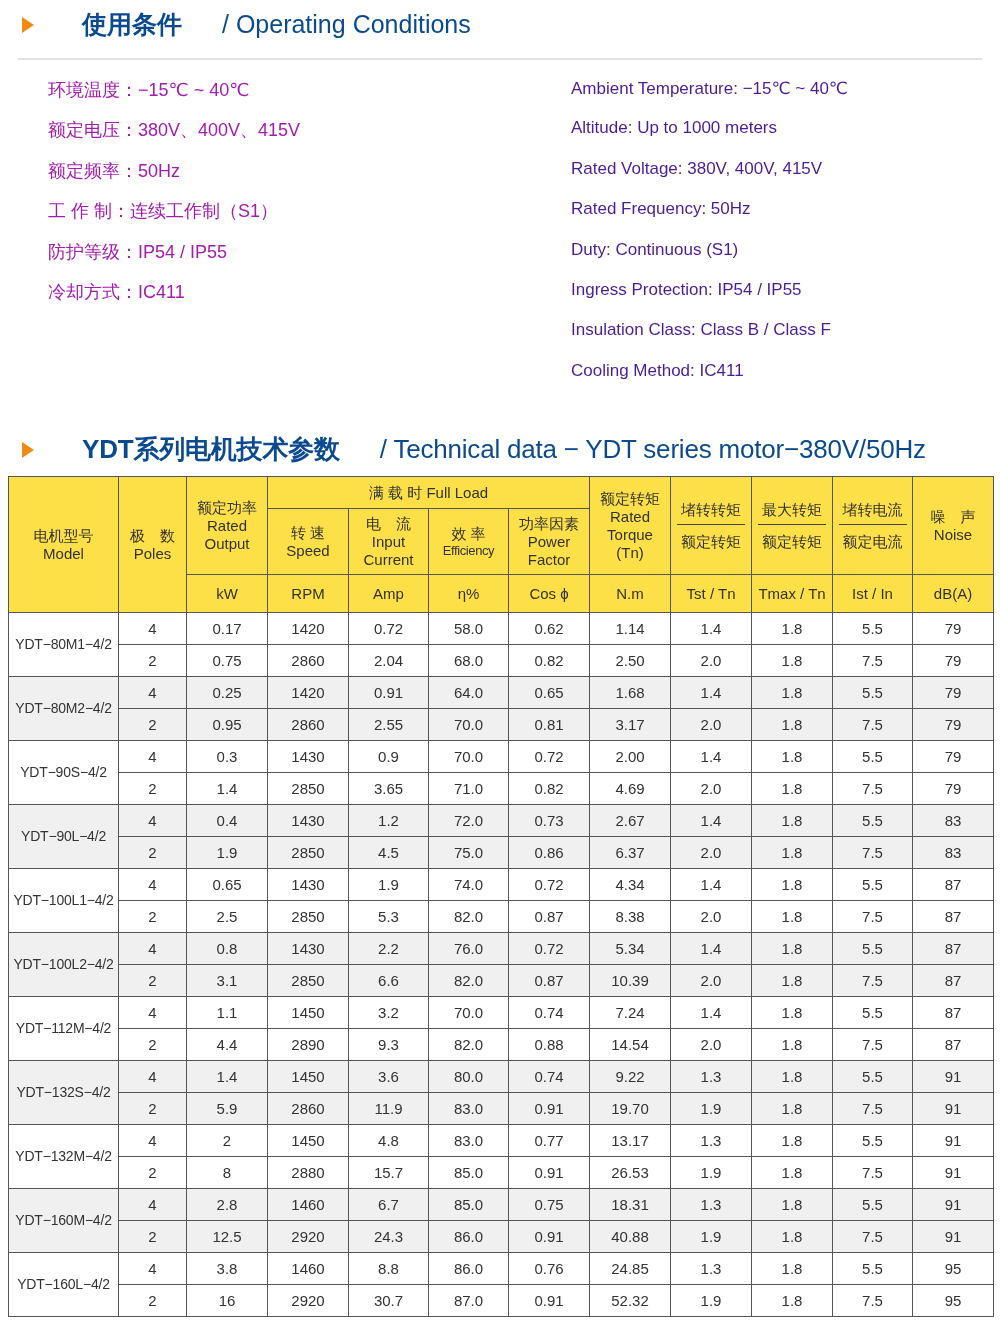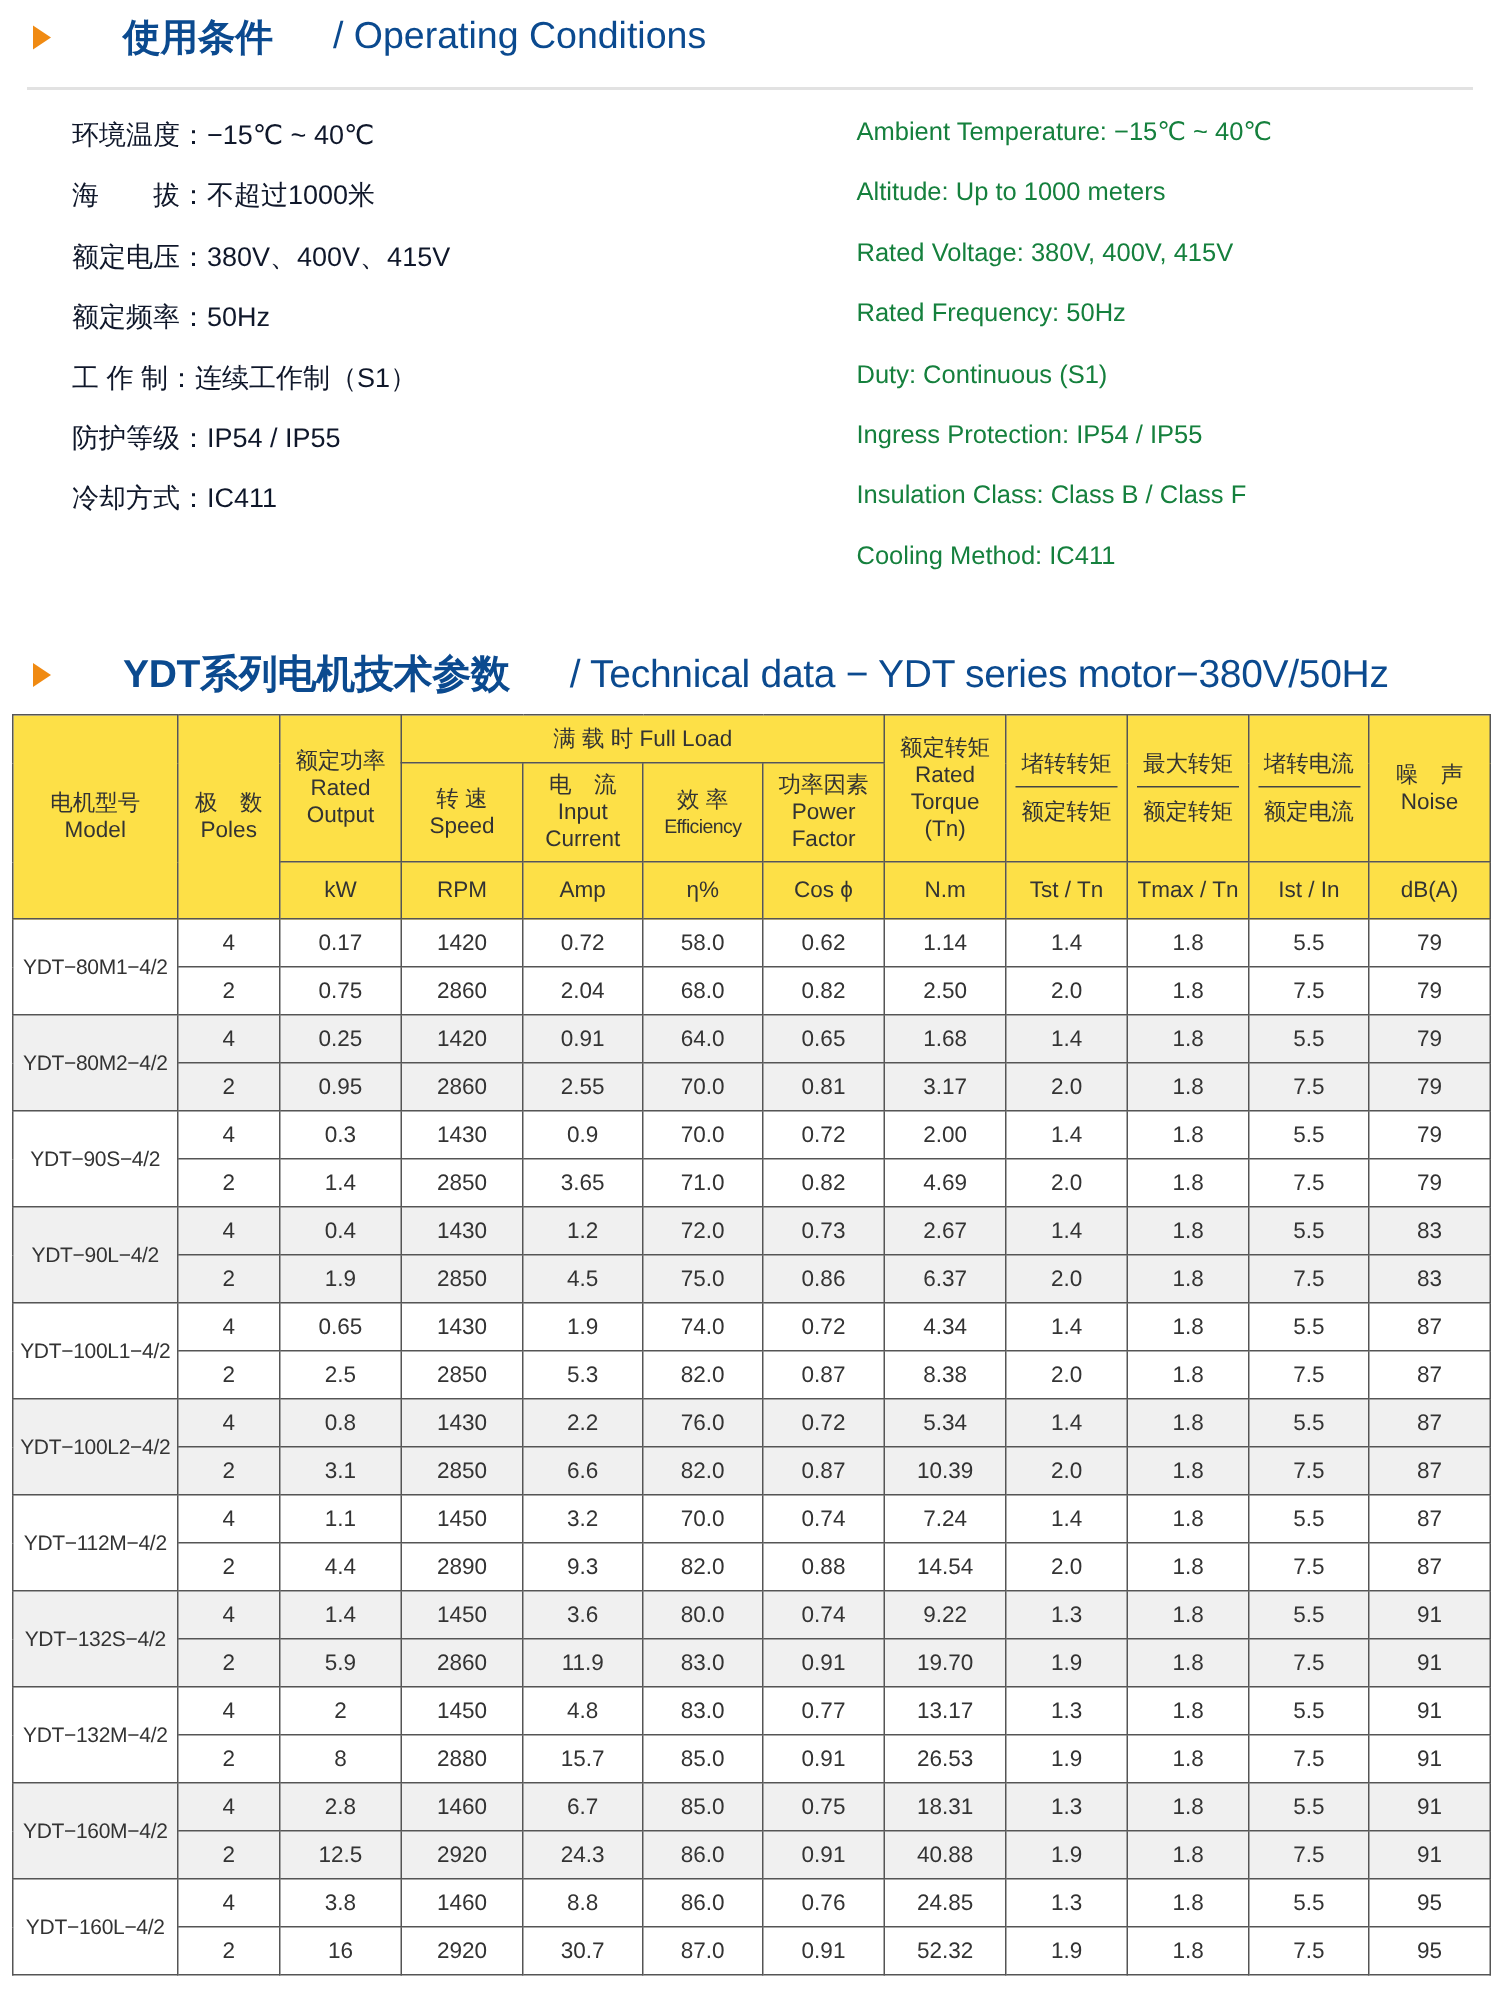--- a/index.html
+++ b/index.html
@@ -9,22 +9,22 @@
                    font-size:25px; color:#0b4a8f; font-weight:normal; white-space:nowrap;gap:40px; }
   .section-title .tri { width:0; height:0; border-top:8px solid transparent; border-bottom:8px solid transparent;
                         border-left:12px solid #f08a12; margin-right:8px; }
   .section-title .cn { font-weight:bold; }
   #title1 { top:8px; }
   #title2 { top:432px; font-size:26px; letter-spacing:-0.2px;align-items:center; }
   .rule { position:absolute; left:18px; top:58px; width:964px; height:2px; background:#e2e2e2; }
   .cond-col { position:absolute; top:78px; }
   .cond-col.left { left:48px; }
   .cond-col.right { left:571px; }
-  .cond-row { height:40.4px; font-size:18px; color:#0f172a; white-space:nowrap; }
-  .cond-col.right .cond-row { font-size:17px; color:#15803d; }
+  .cond-row { height:40.4px; font-size:18px; color:#a21caf; white-space:nowrap; }
+  .cond-col.right .cond-row { font-size:17px; color:#4c1d95; }
 
   table.spec { position:absolute; left:8px; top:476px; border-collapse:collapse; table-layout:fixed;
                width:985px; font-size:15px; color:#333; }
   table.spec td, table.spec th { border:1.5px solid #555; text-align:center; vertical-align:middle;
                                  padding:0; font-weight:normal; line-height:1.2; }
   table.spec th { background:#fde047; color:#333; }
   table.spec th .eff { font-size:13px; letter-spacing:-0.4px; }
   .frac { display:inline-block; }
   .frac .num { display:block; padding:0 4px 5px; border-bottom:1px solid #444; margin-bottom:8px; }
   .frac .den { display:block; }
@@ -40,21 +40,20 @@
 
 <div class="section-title" id="title1">
   <span class="tri"></span>
   <span class="cn">使用条件</span>
   <span> / Operating Conditions</span>
 </div>
 <div class="rule"></div>
 
 <div class="cond-col left">
   <div class="cond-row">环境温度：−15℃ ~ 40℃</div>
-  <div class="cond-row">海　　拔：不超过1000米</div>
   <div class="cond-row">额定电压：380V、400V、415V</div>
   <div class="cond-row">额定频率：50Hz</div>
   <div class="cond-row">工 作 制：连续工作制（S1）</div>
   <div class="cond-row">防护等级：IP54 / IP55</div>
   <div class="cond-row">冷却方式：IC411</div>
 </div>
 <div class="cond-col right">
   <div class="cond-row">Ambient Temperature: −15℃ ~ 40℃</div>
   <div class="cond-row">Altitude: Up to 1000 meters</div>
   <div class="cond-row">Rated Voltage: 380V, 400V, 415V</div>

